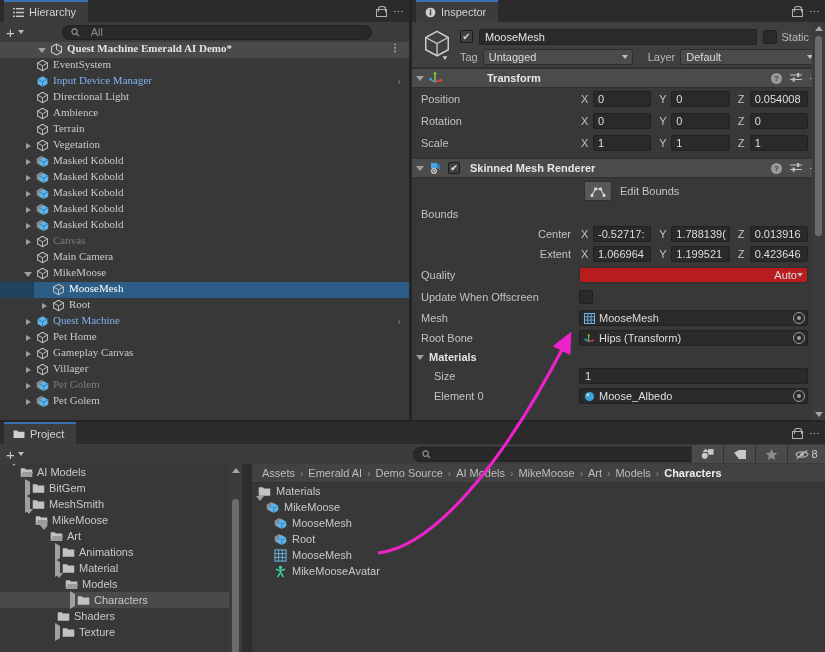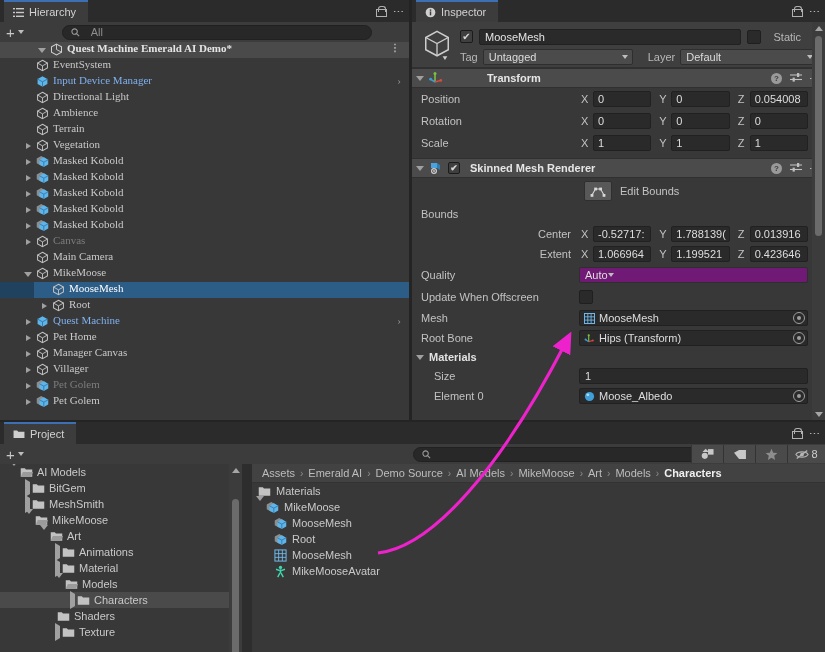--- a/index.html
+++ b/index.html
@@ -75,21 +75,21 @@
   .go-header { position:relative; height:46px; background:#3f3f3f; border-bottom:1px solid #303030; }
   .namerow { position:absolute; left:48px; top:6px; right:6px; height:17px; display:flex; align-items:center; gap:6px; }
   .ucheck {
     width:13px;height:13px; background:#3f3f3f; border:1px solid #1b1b1b; border-radius:2px;
     display:flex; align-items:center; justify-content:center; color:#d6d6d6; font-size:10px; line-height:10px;
   }
   .namefield {
     flex:1; height:16px; background:#2a2a2a; border:1px solid #212121; border-radius:2px;
     display:flex; align-items:center; padding-left:5px; color:#e4e4e4; font-size:11px;
   }
-  .staticbox { display:flex; align-items:center; gap:12px; }
+  .staticbox { display:flex; align-items:center; gap:4px; }
   .tagrow { position:absolute; left:48px; top:27px; right:6px; height:16px; display:flex; align-items:center; gap:5px; }
   .lbl-s { color:#b8b8b8; font-size:11px; }
   .updown {
     background:#4b4b4b; border:1px solid #2e2e2e; border-radius:2px; height:16px;
     display:flex; align-items:center; justify-content:space-between; padding:0 4px 0 5px;
     color:#dcdcdc; font-size:11px; min-width:40px;
   }
 
   .comp-header {
     position:relative; height:20px; background:#4b4b4b;
@@ -118,22 +118,22 @@
     flex:1; height:16px; background:#2a2a2a; border:1px solid #212121; border-radius:2px;
     display:flex; align-items:center; padding-left:4px; color:#dedede; margin-right:17px; gap:4px;
     position:relative;
   }
   .objfield .picker {
     position:absolute; right:2px; top:1px; width:12px;height:12px;border-radius:50%;
     border:1.5px solid #9e9e9e; display:flex;align-items:center;justify-content:center;
   }
   .objfield .picker i { width:4px;height:4px;border-radius:50%;background:#9e9e9e;display:block; }
   .dropdown {
-    flex:1; height:16px; background:#701a75; border:1px solid #2e2e2e; border-radius:2px;
-    display:flex; align-items:center; justify-content:flex-start; padding:0 4px 0 5px;
+    flex:1; height:16px; background:#b91c1c; border:1px solid #2e2e2e; border-radius:2px;
+    display:flex; align-items:center; justify-content:flex-end; padding:0 4px 0 5px;
     color:#dedede; margin-right:17px;
   }
   .smallcheck { width:14px;height:14px;background:#2a2a2a;border:1px solid #1f1f1f;border-radius:2px; }
   .editbounds-row { height:26px; display:flex; align-items:center; padding-left:172px; gap:8px; }
   .ebbtn { width:28px;height:20px;background:#585858;border:1px solid #2f2f2f;border-radius:2px;display:flex;align-items:center;justify-content:center; }
   .secthead { height:18px; display:flex; align-items:center; gap:3px; padding-left:4px; color:#e2e2e2; font-weight:bold; font-size:11px; }
 
   
   #project { left:0; top:422px; width:825px; height:230px; background:#383838; }
   #proj-body { position:absolute; left:0; right:0; top:22px; bottom:0; background:#383838; }
@@ -469,21 +469,21 @@
               <span style="width: 22px; flex: 0 0 auto;"></span>
               <span class="fold">
                 <span class="tri-r"></span>
               </span>
               <span class="ico">
                 <svg width="13" height="13" viewBox="0 0 14 14">
                   <path d="M7 1.4 L12.3 4.4 L12.3 9.6 L7 12.6 L1.7 9.6 L1.7 4.4 Z" fill="none" stroke="#c2c2c2" stroke-width="1.1"></path>
                   <path d="M1.7 4.4 L7 7.4 L12.3 4.4 M7 7.4 L7 12.6" fill="none" stroke="#c2c2c2" stroke-width="1"></path>
                 </svg>
               </span>
-              <span class="lbl">Manager Canvas</span>
+              <span class="lbl">Gameplay Canvas</span>
             </div>
             <div class="hrow">
               <span style="width: 22px; flex: 0 0 auto;"></span>
               <span class="fold">
                 <span class="tri-r"></span>
               </span>
               <span class="ico">
                 <svg width="13" height="13" viewBox="0 0 14 14">
                   <path d="M7 1.4 L12.3 4.4 L12.3 9.6 L7 12.6 L1.7 9.6 L1.7 4.4 Z" fill="none" stroke="#c2c2c2" stroke-width="1.1"></path>
                   <path d="M1.7 4.4 L7 7.4 L12.3 4.4 M7 7.4 L7 12.6" fill="none" stroke="#c2c2c2" stroke-width="1"></path>

